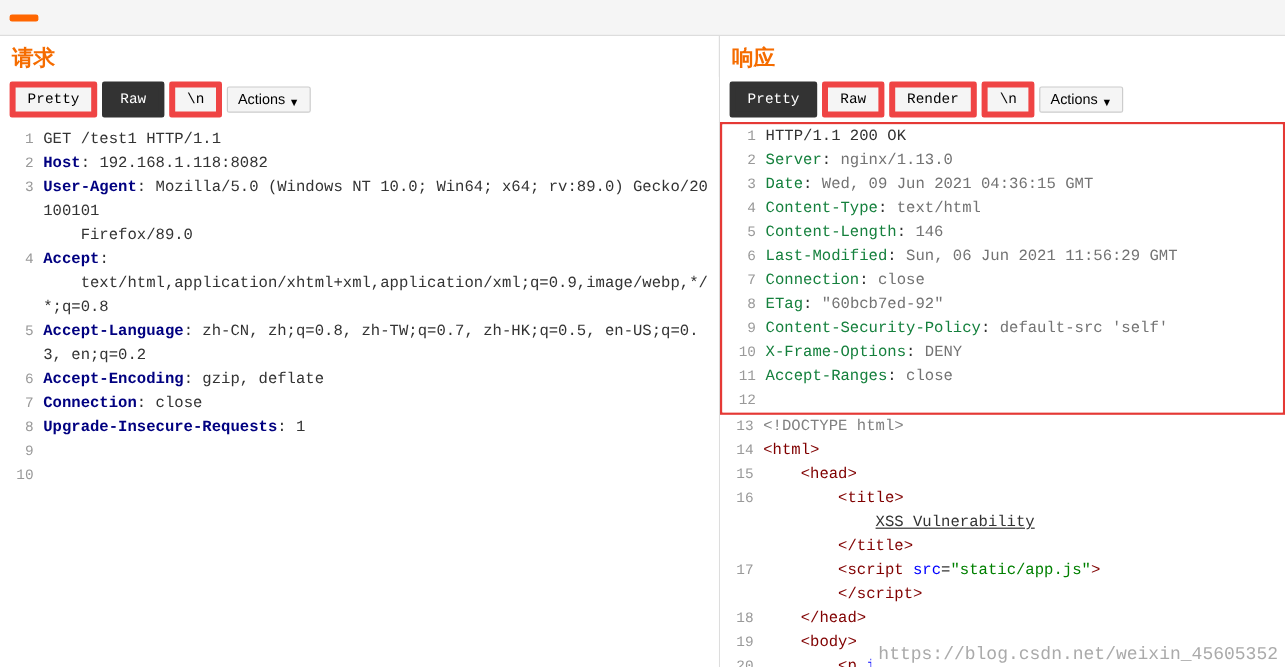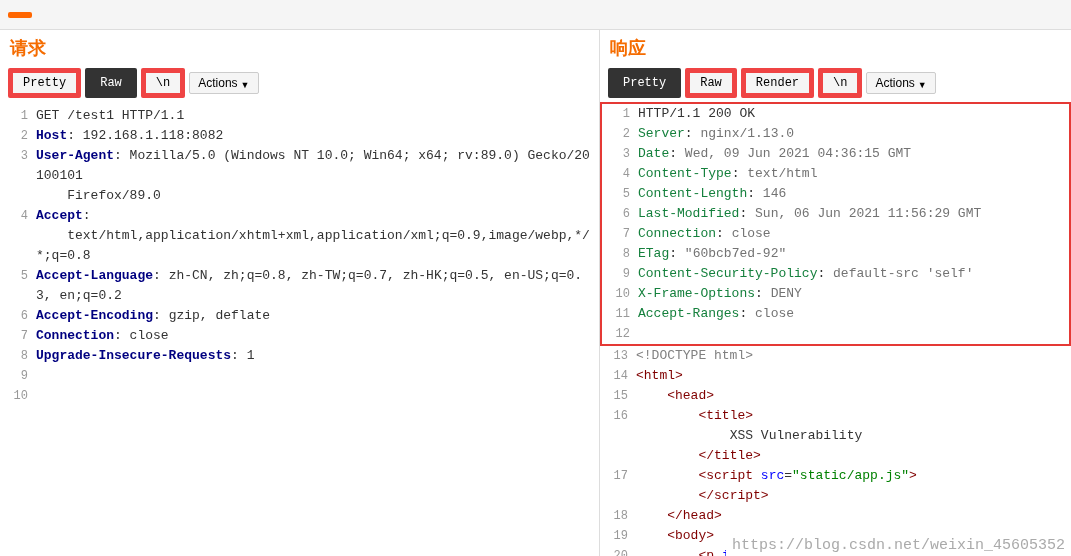--- a/index.html
+++ b/index.html
@@ -148,20 +148,21 @@
       color: #800000;
     }
     .html-attr {
       color: #0000ff;
     }
     .html-string {
       color: #008000;
     }
     .html-text {
       color: #333;
+      text-decoration: underline;
     }
     .comment-tag {
       color: #808080;
     }
 
     .bottom-bar {
       position: fixed;
       bottom: 0;
       right: 0;
       color: #aaa;

